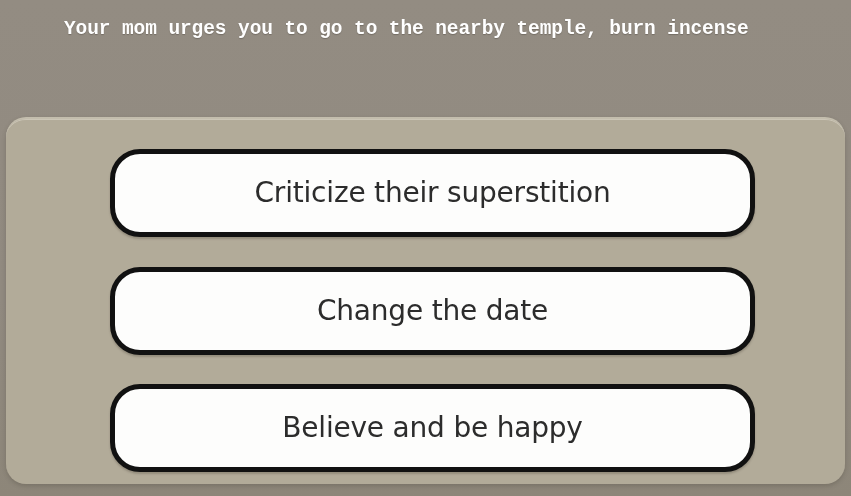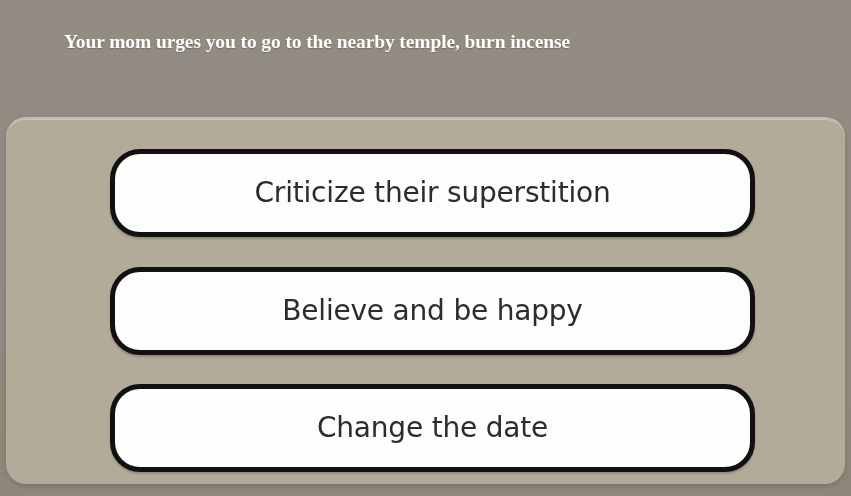--- a/index.html
+++ b/index.html
@@ -20,24 +20,24 @@
     width: 851px;
     height: 496px;
     background: linear-gradient(180deg, #938c82 0%, #918a80 60%, #8d8679 100%);
     overflow: hidden;
   }
 
   
   #narration {
     position: absolute;
     left: 64px;
-    top: 28px;
+    top: 16px;
     width: 740px;
     color: #ffffff;
-    font-family: Liberation Serif, serif;
+    font-family: Liberation Mono, monospace;
     font-weight: bold;
     font-size: 19.5px;
     line-height: 27px;
     letter-spacing: -0.1px;
     text-shadow: 0 1px 1px rgba(60,55,48,0.35);
   }
   #narration .nline {
     display: block;
     white-space: nowrap;
   }
@@ -109,23 +109,23 @@
   </div>
 
   <div id="choice-panel">
     <div id="choice-list">
 
       <div class="choice-button">
         <span class="choice-label">Criticize their superstition</span>
       </div>
 
       <div class="choice-button">
-        <span class="choice-label">Believe and be happy</span>
+        <span class="choice-label">Change the date</span>
       </div>
 
       <div class="choice-button">
-        <span class="choice-label">Change the date</span>
+        <span class="choice-label">Believe and be happy</span>
       </div>
 
     </div>
   </div>
 
 </div>
 
 </body></html>

